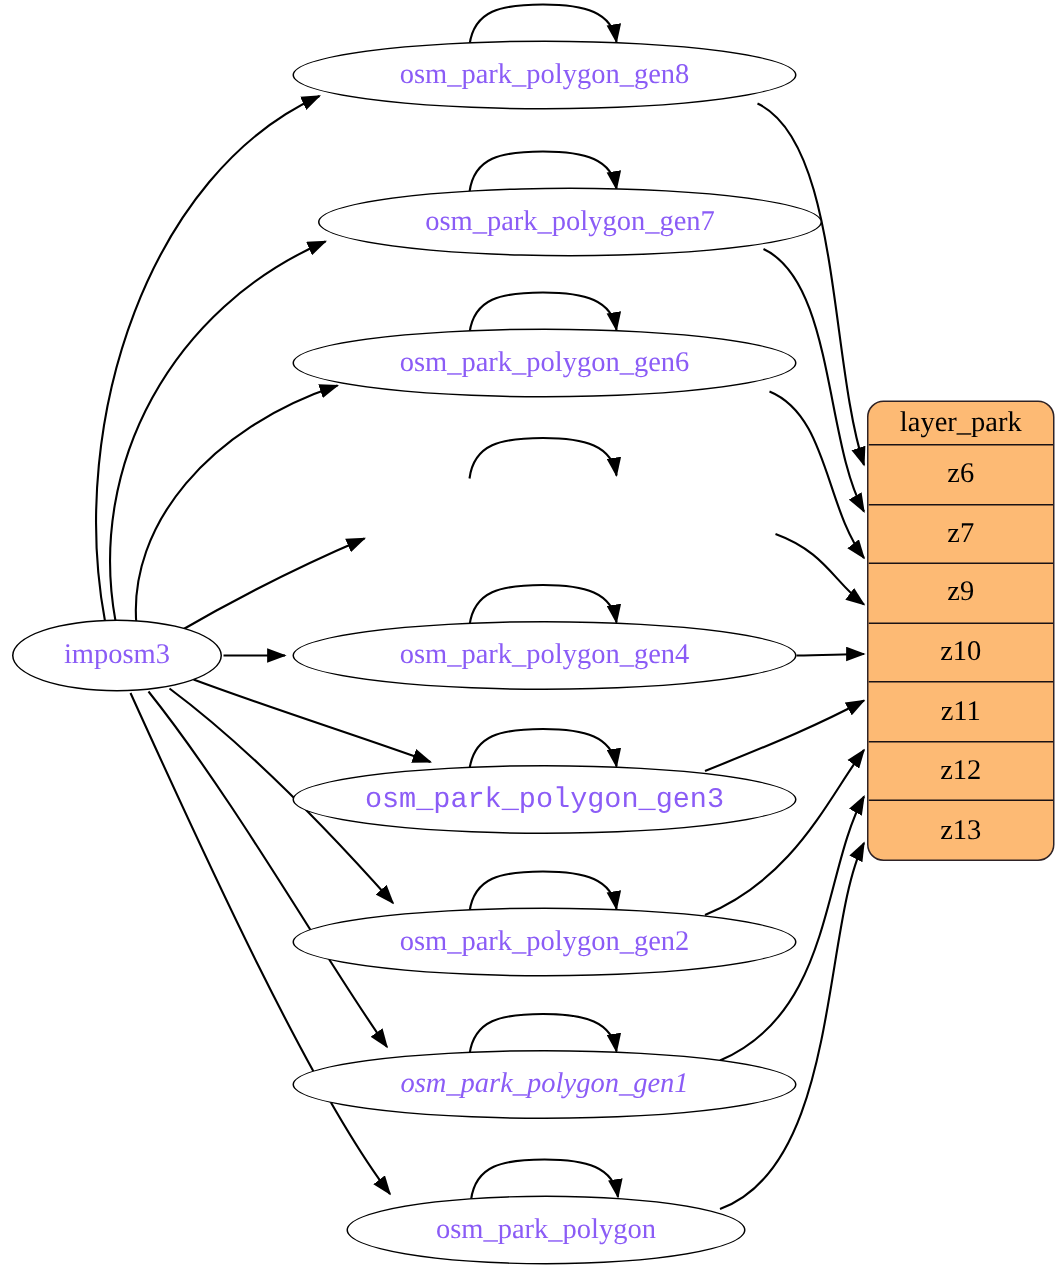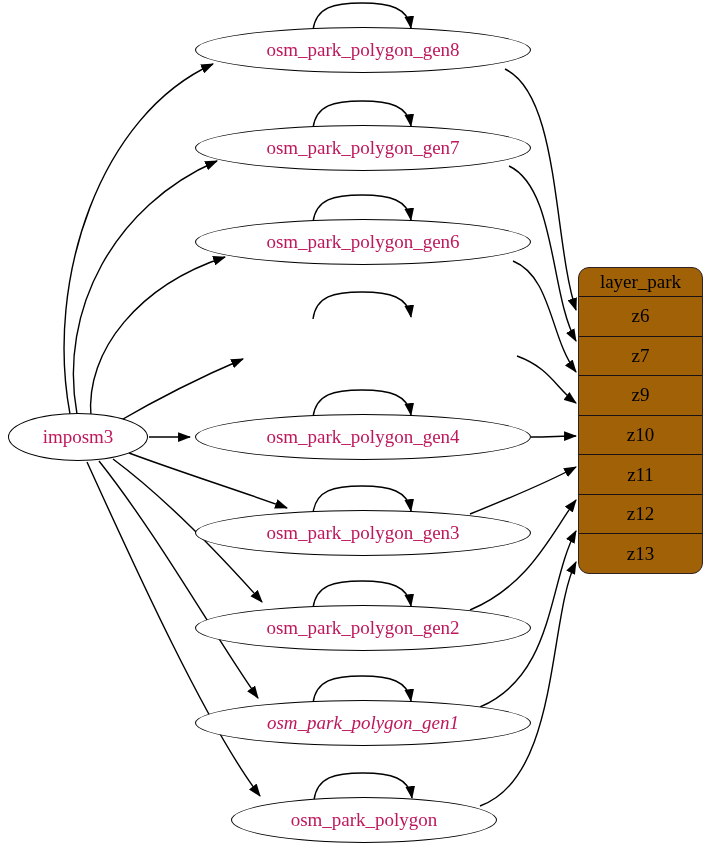--- a/index.html
+++ b/index.html
@@ -28,31 +28,31 @@
   }
   .node-ellipse {
     position: absolute;
     display: flex;
     align-items: center;
     justify-content: center;
     background: #ffffff;
     border: 1.4px solid #000000;
     border-radius: 50%;
     font-size: 19px;
-    color: #be185d;
+    color: #8b5cf6;
     white-space: nowrap;
     box-sizing: border-box;
   }
   .record {
     position: absolute;
     left: 578px;
     top: 267px;
     width: 125px;
     height: 307px;
-    background: #a16207;
+    background: #fdba74;
     border: 1.6px solid #2e2225;
     border-radius: 11px;
     box-sizing: border-box;
     display: flex;
     flex-direction: column;
     overflow: hidden;
     font-size: 19px;
     color: #000000;
   }
   .record-header {
@@ -113,30 +113,30 @@
     <path class="edge" d="M 480,806 C 560,777 548,617 576,562" marker-end="url(#arrow)"></path>
   </svg>
 
   <div class="node-ellipse" style="left:8px; top:413px; width:140px; height:48px;">
     <span>imposm3</span>
   </div>
 
   <div class="node-ellipse" style="left:195px; top:27px; width:336px; height:46px;">
     <span>osm_park_polygon_gen8</span>
   </div>
-  <div class="node-ellipse" style="left:195px; top:125px; width:336px; height:46px;justify-content:center;">
+  <div class="node-ellipse" style="left:212px; top:125px; width:336px; height:46px;justify-content:center;">
     <span>osm_park_polygon_gen7</span>
   </div>
   <div class="node-ellipse" style="left:195px; top:219px; width:336px; height:46px;">
     <span>osm_park_polygon_gen6</span>
   </div>
   <div class="node-ellipse" style="left:195px; top:414px; width:336px; height:46px;">
     <span>osm_park_polygon_gen4</span>
   </div>
-  <div class="node-ellipse" style="left:195px; top:510px; width:336px; height:46px;">
+  <div class="node-ellipse" style="left:195px; top:510px; width:336px; height:46px;font-family:Liberation Mono, monospace;">
     <span>osm_park_polygon_gen3</span>
   </div>
   <div class="node-ellipse" style="left:195px; top:605px; width:336px; height:46px;align-items:center;">
     <span>osm_park_polygon_gen2</span>
   </div>
   <div class="node-ellipse" style="left:195px; top:700px; width:336px; height:46px;font-style:italic;">
     <span>osm_park_polygon_gen1</span>
   </div>
   <div class="node-ellipse" style="left:231px; top:797px; width:266px; height:46px;">
     <span>osm_park_polygon</span>

